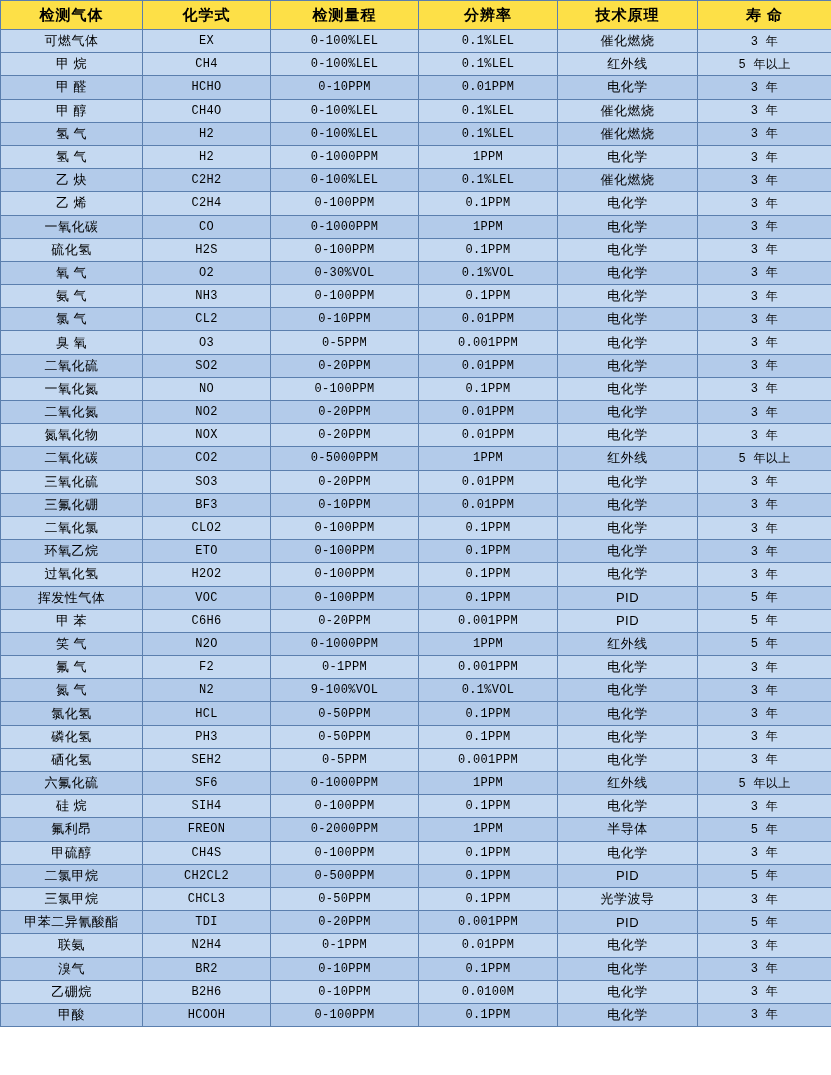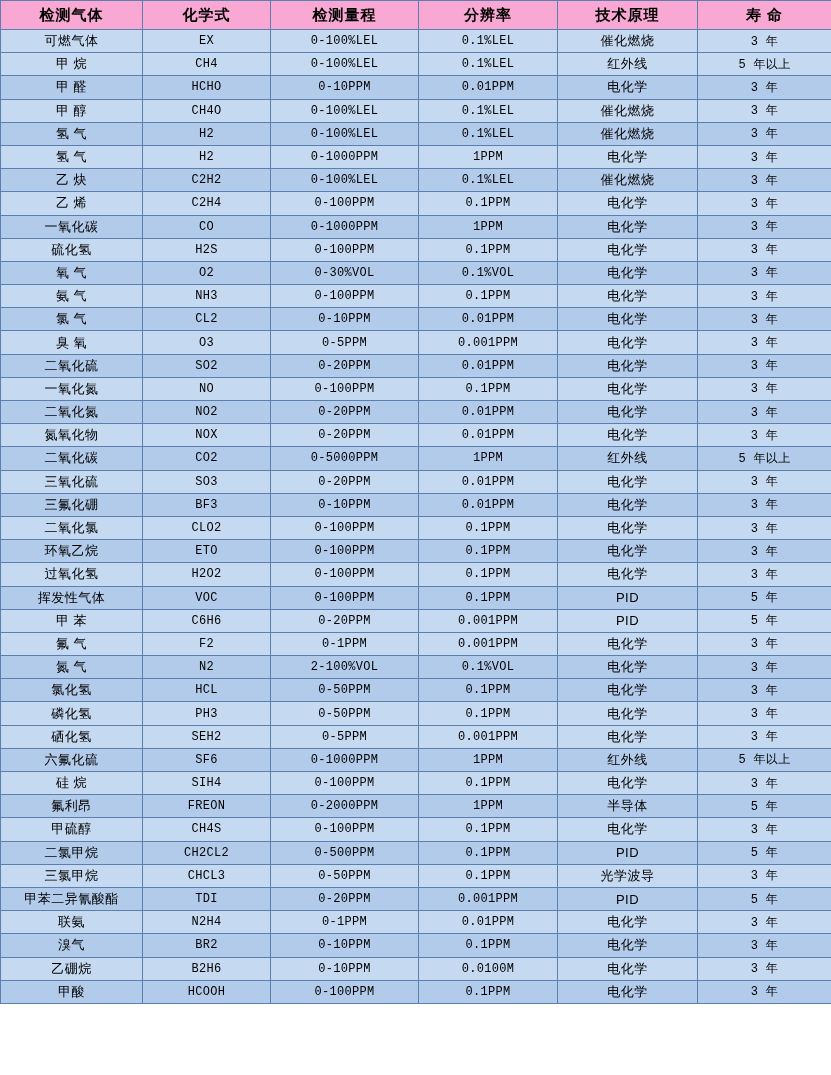--- a/index.html
+++ b/index.html
@@ -26,21 +26,21 @@
   #gas-table th,
   #gas-table td {
     border: 1px solid #5b7fae;
     text-align: center;
     vertical-align: middle;
     color: #000000;
     white-space: nowrap;
     overflow: hidden;
   }
   #gas-table thead th {
-    background: #f9a8d4;
+    background: #fde047;
     height: 26px;
     font-size: 15px;
     font-weight: bold;
     letter-spacing: 1px;
   }
   #gas-table tbody td {
     height: 20.2px;
     font-size: 13px;
     font-weight: normal;
   }
@@ -284,32 +284,40 @@
         <td class="mono">5 年</td>
       </tr>
       <tr class="odd">
         <td class="name">甲 苯</td>
         <td class="mono">C6H6</td>
         <td class="mono">0-20PPM</td>
         <td class="mono">0.001PPM</td>
         <td class="name">PID</td>
         <td class="mono">5 年</td>
       </tr>
+      <tr class="even">
+        <td class="name">笑 气</td>
+        <td class="mono">N2O</td>
+        <td class="mono">0-1000PPM</td>
+        <td class="mono">1PPM</td>
+        <td class="name">红外线</td>
+        <td class="mono">5 年</td>
+      </tr>
       <tr class="odd">
         <td class="name">氟 气</td>
         <td class="mono">F2</td>
         <td class="mono">0-1PPM</td>
         <td class="mono">0.001PPM</td>
         <td class="name">电化学</td>
         <td class="mono">3 年</td>
       </tr>
       <tr class="even">
         <td class="name">氮 气</td>
         <td class="mono">N2</td>
-        <td class="mono">2-100%VOL</td>
+        <td class="mono">9-100%VOL</td>
         <td class="mono">0.1%VOL</td>
         <td class="name">电化学</td>
         <td class="mono">3 年</td>
       </tr>
       <tr class="even">
         <td class="name">氯化氢</td>
         <td class="mono">HCL</td>
         <td class="mono">0-50PPM</td>
         <td class="mono">0.1PPM</td>
         <td class="name">电化学</td>

